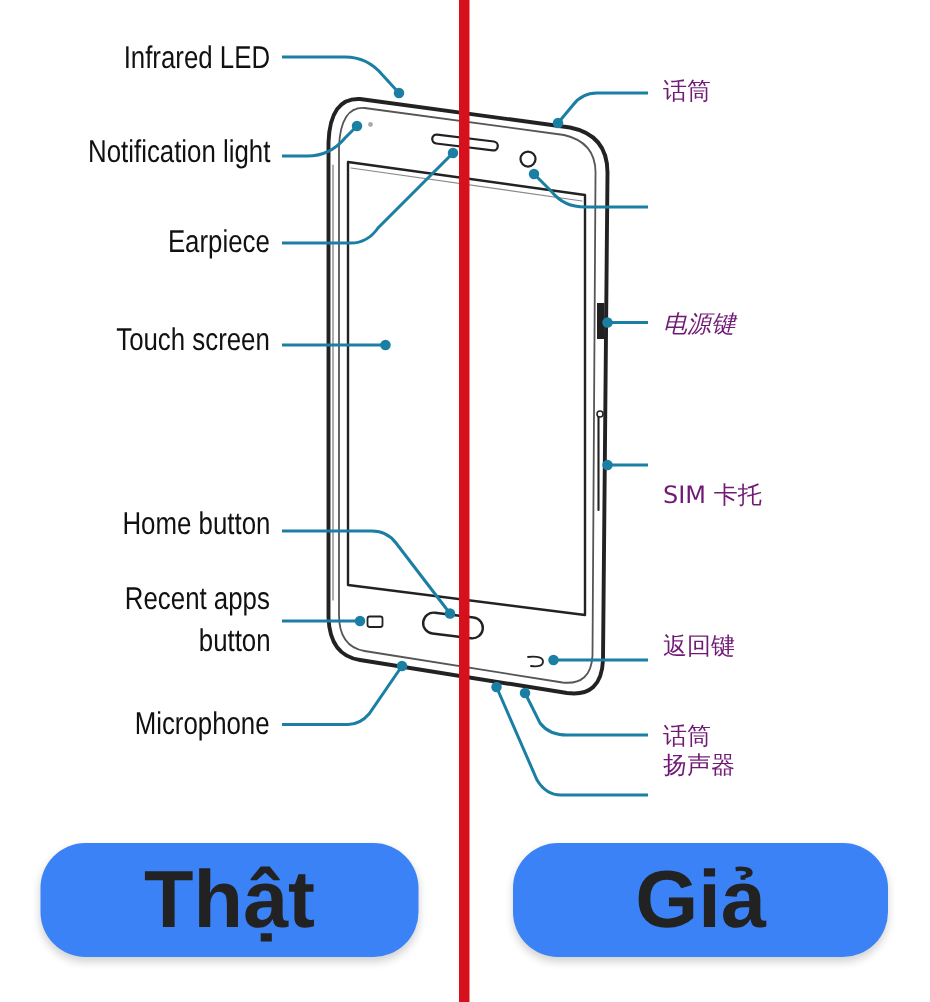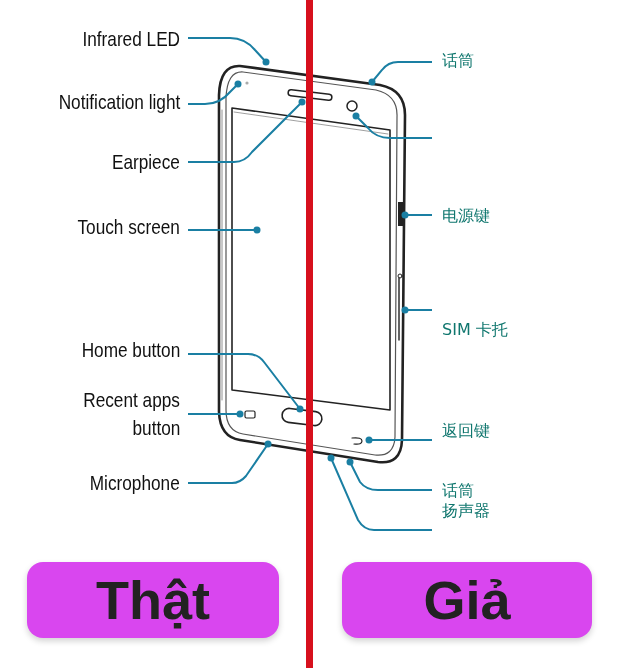--- a/index.html
+++ b/index.html
@@ -4,24 +4,24 @@
 <style>
   html, body { margin: 0; padding: 0; background: #ffffff; }
   body { width: 620px; height: 668px; position: relative; overflow: hidden;
          font-family: "DejaVu Sans", sans-serif; }
   .stage { position: absolute; left: 0; top: 0; width: 620px; height: 500px; }
   svg.diagram { position: absolute; left: 0; top: 0; }
   .lbl-en { position: absolute; font-family: "Liberation Sans", sans-serif;
             font-size: 21px; color: #111; text-align: right; line-height: 28px;
             transform: scaleX(0.82); transform-origin: right center; white-space: nowrap; }
   .lbl-zh { position: absolute; font-family: "DejaVu Sans", sans-serif;
-            font-size: 16px; color: #0f766e; line-height: 22px; white-space: nowrap; }
+            font-size: 16px; color: #701a75; line-height: 22px; white-space: nowrap; }
   .divider { position: absolute; left: 306px; top: 0; width: 7px; height: 668px; background: #d7101d; }
-  .badge { position: absolute; top: 562px; height: 76px; border-radius: 16px;
-           background: #d946ef; box-shadow: 0 3px 6px rgba(0,0,0,0.18);
+  .badge { position: absolute; top: 562px; height: 76px; border-radius: 30px;
+           background: #3b82f6; box-shadow: 0 3px 6px rgba(0,0,0,0.18);
            display: flex; align-items: center; justify-content: center; }
   .badge span { font-family: "Liberation Sans", sans-serif; font-weight: bold;
                 font-size: 54px; color: #222; letter-spacing: 0px; }
 </style>
 </head>
 <body>
 
 <div class="stage">
 
   <svg class="diagram" width="620" height="668" viewBox="0 0 620 668">
@@ -103,21 +103,21 @@
   <div class="lbl-en" style="right:440px; top:25px;">Infrared LED</div>
   <div class="lbl-en" style="right:440px; top:88px;">Notification light</div>
   <div class="lbl-en" style="right:440px; top:148px;">Earpiece</div>
   <div class="lbl-en" style="right:440px; top:213px;">Touch screen</div>
   <div class="lbl-en" style="right:440px; top:336px;">Home button</div>
   <div class="lbl-en" style="right:440px; top:386px;">Recent apps</div>
   <div class="lbl-en" style="right:440px; top:414px;">button</div>
   <div class="lbl-en" style="right:440px; top:469px;">Microphone</div>
 
   <div class="lbl-zh" style="left:442px; top:50px;">话筒</div>
-  <div class="lbl-zh" style="left:442px; top:205px;">电源键</div>
+  <div class="lbl-zh" style="left:442px; top:205px;font-style:italic;">电源键</div>
   <div class="lbl-zh" style="left:442px; top:299px;margin-top:20px;">SIM 卡托</div>
   <div class="lbl-zh" style="left:442px; top:420px;">返回键</div>
   <div class="lbl-zh" style="left:442px; top:480px;">话筒</div>
   <div class="lbl-zh" style="left:442px; top:500px;font-family:Liberation Serif, serif;">扬声器</div>
 
   <div class="divider"></div>
 
   <div class="badge" style="left:27px; width:252px;">
     <span>Thật</span>
   </div>

